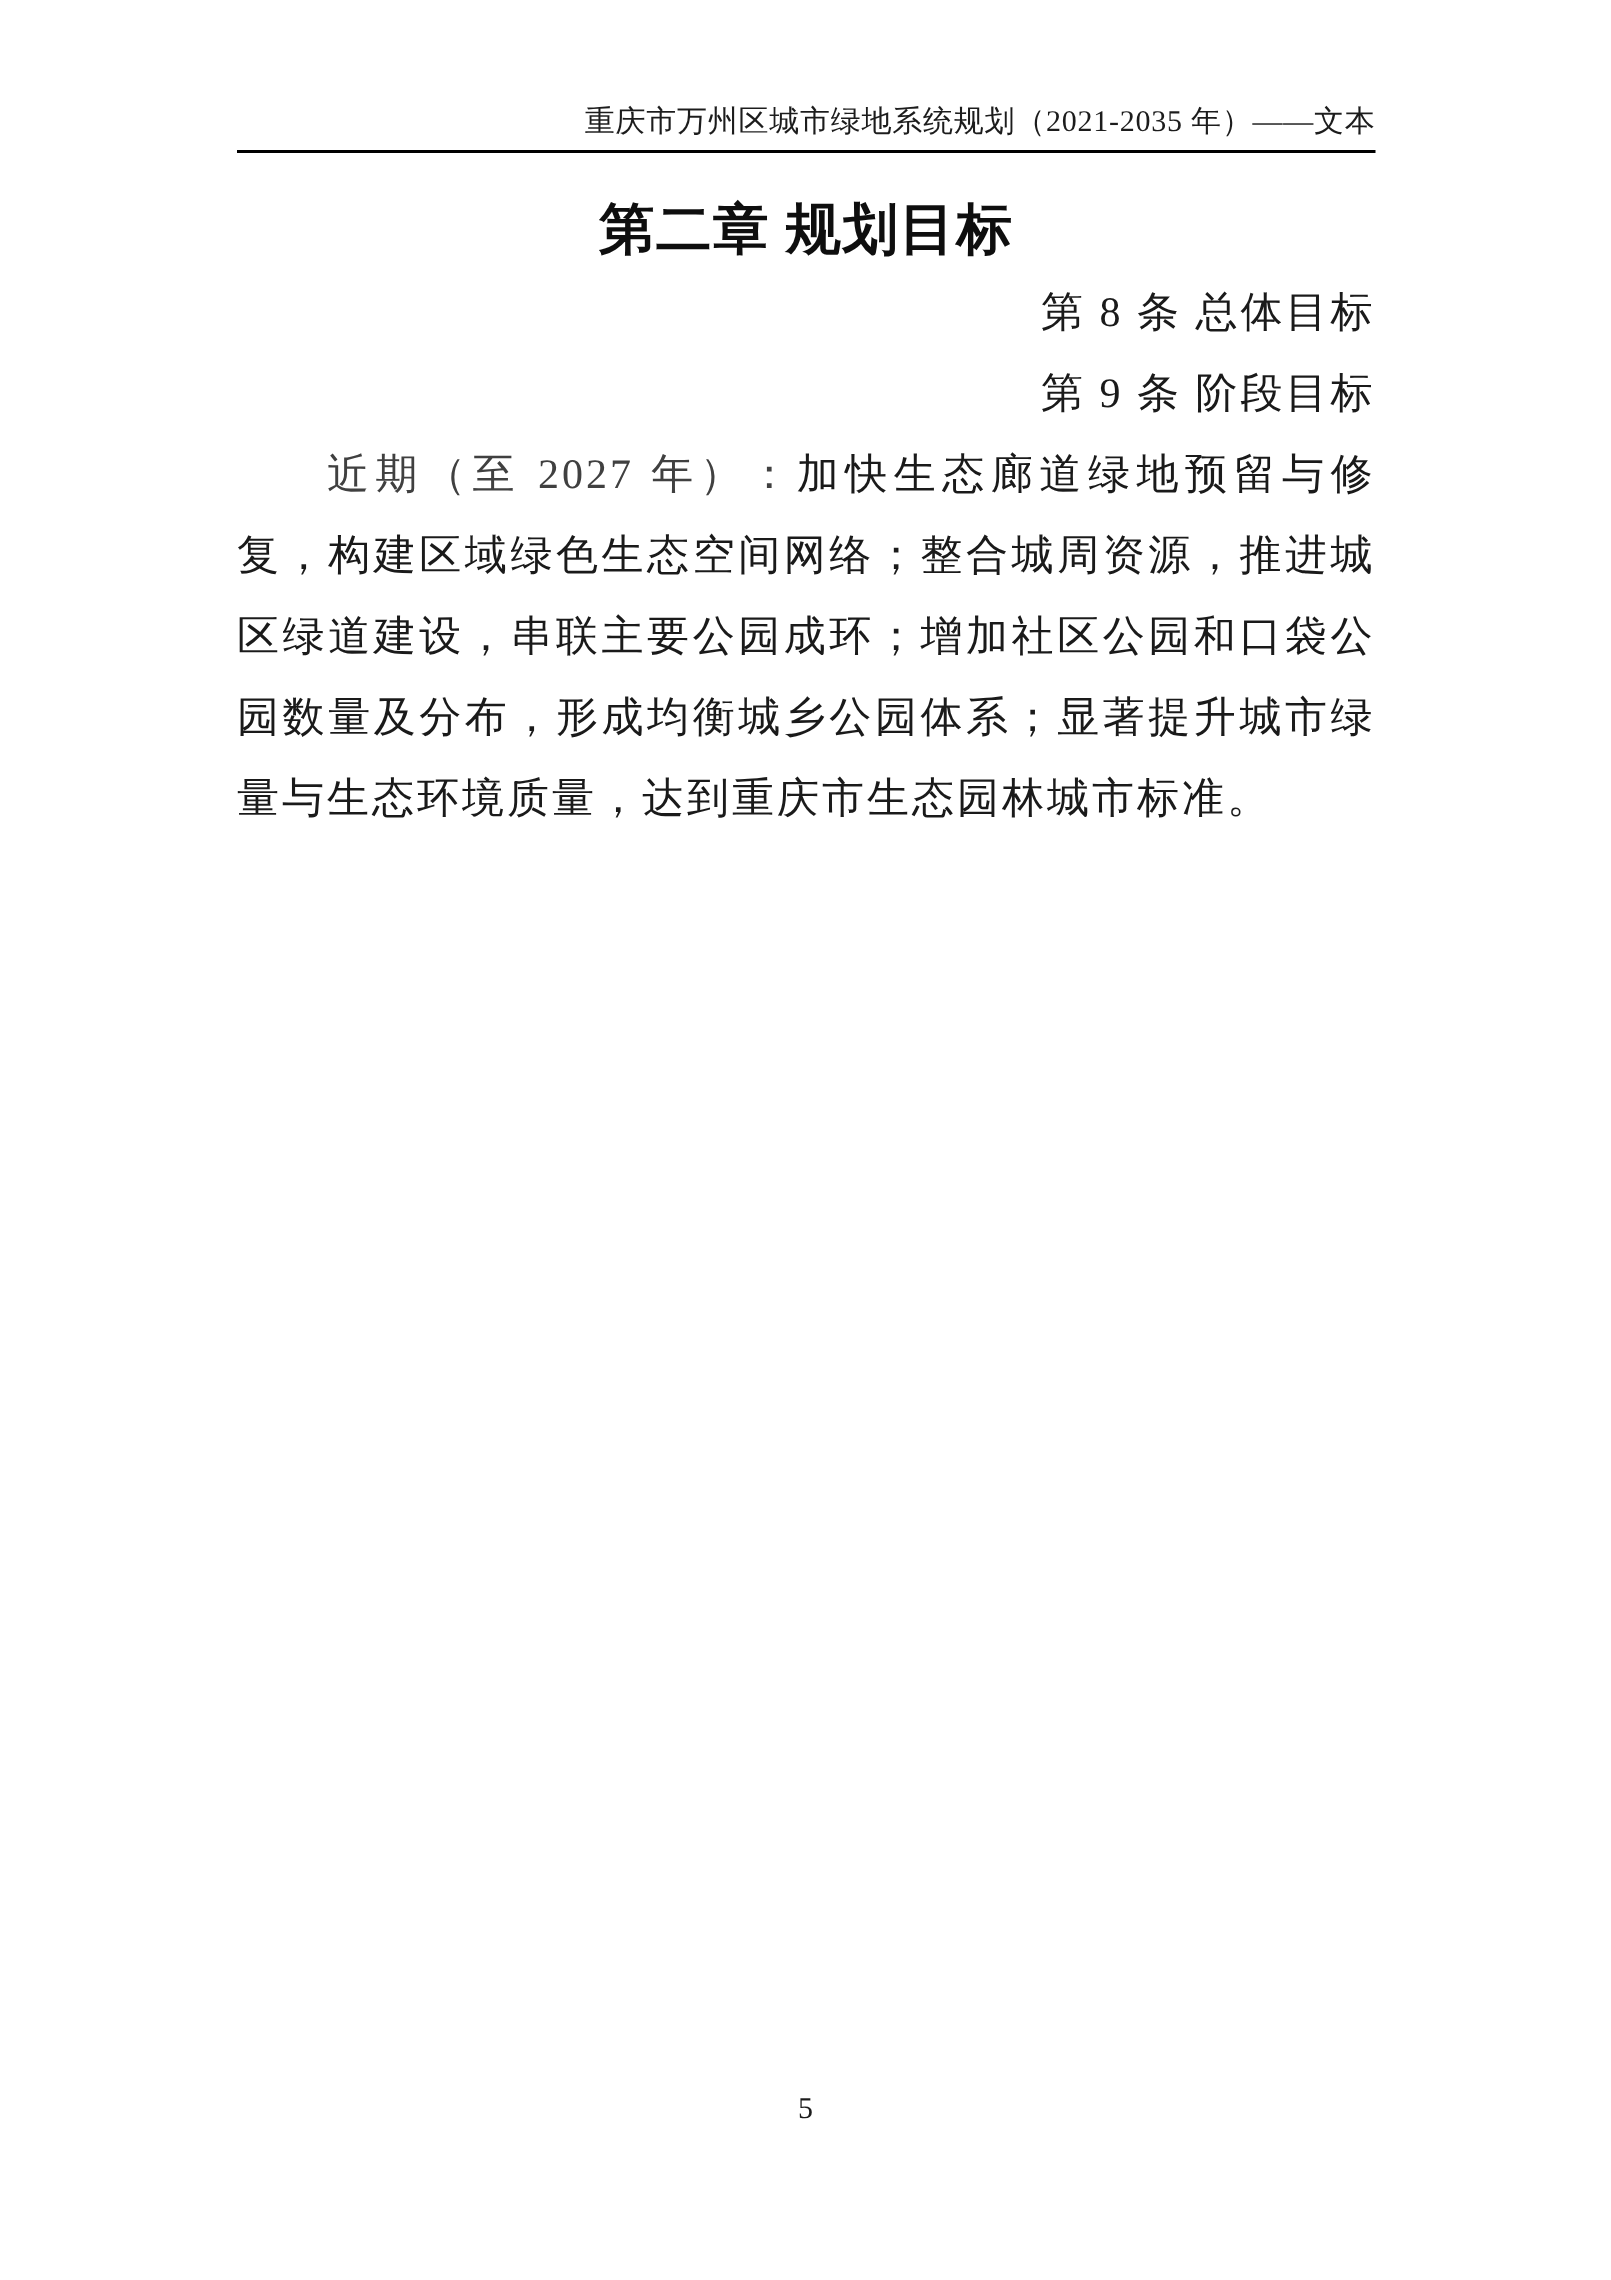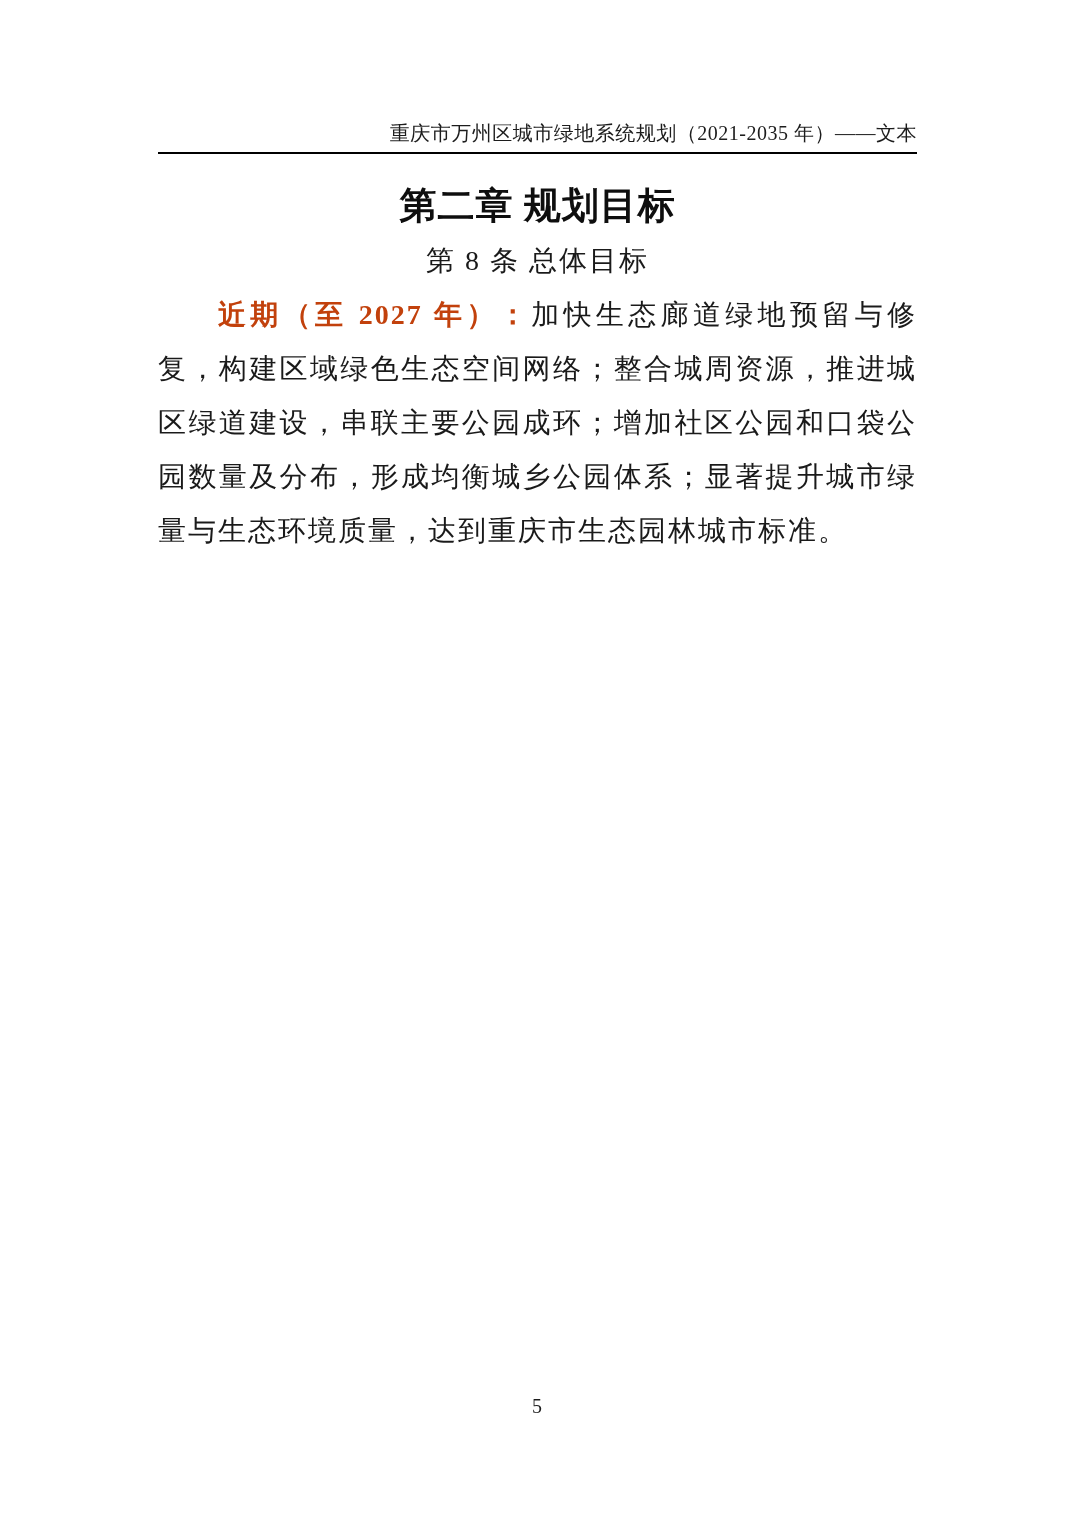--- a/index.html
+++ b/index.html
@@ -14,21 +14,21 @@
     font-family: "Liberation Serif", "DejaVu Serif", serif;
     position: relative;
     overflow: hidden;
   }
   .page {
     position: absolute;
     inset: 0;
   }
   .running-header {
     margin: 0 157px 0 158px;
-    padding-top: 120px;
+    padding-top: 68px;
   }
   .running-header-text {
     text-align: right;
     font-size: 20px;
     line-height: 27px;
     letter-spacing: 0.5px;
     color: #1c1c1c;
   }
   .header-rule {
     height: 2px;
@@ -46,30 +46,30 @@
   }
   .content {
     margin: 0 157px 0 158px;
     font-size: 28px;
     line-height: 54px;
     letter-spacing: 2px;
     text-align: justify;
     color: #1a1a1a;
   }
   .article-heading {
-    text-align: center;
+    text-align: right;
     letter-spacing: 2px;
   }
   .para {
     margin: 0;
     text-indent: 60px;
   }
   .para .lead {
-    font-weight: bold;
-    color: #c2410c;
+    font-weight: normal;
+    color: #404040;
   }
   .page-footer {
     position: absolute;
     left: 0;
     right: 0;
     top: 1393px;
     text-align: center;
   }
   .page-number {
     font-size: 20px;
@@ -87,20 +87,21 @@
     <div class="header-rule"></div>
   </header>
 
   <h1 class="chapter-title">第二章 规划目标</h1>
 
   <main class="content">
 
     <div class="article-heading">第 8 条 总体目标</div>
 
 
+    <div class="article-heading">第 9 条 阶段目标</div>
 
     <p class="para"><span class="lead">近期（至 2027 年）：</span><span>加快生态廊道绿地预留与修复，构建区域绿色生态空间网络；整合城周资源，推进城区绿道建设，串联主要公园成环；增加社区公园和口袋公园数量及分布，形成均衡城乡公园体系；显著提升城市绿量与生态环境质量，达到重庆市生态园林城市标准。</span></p>
 
 
   </main>
 
   <footer class="page-footer">
     <span class="page-number">5</span>
   </footer>
 

